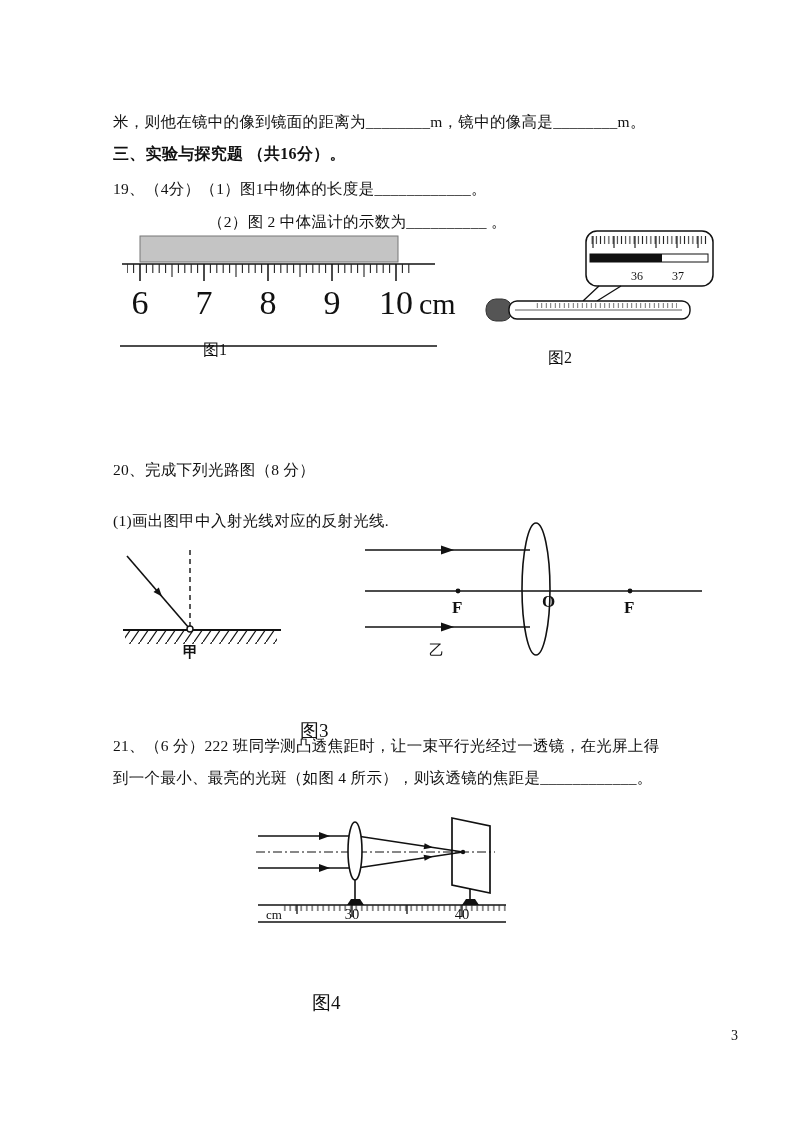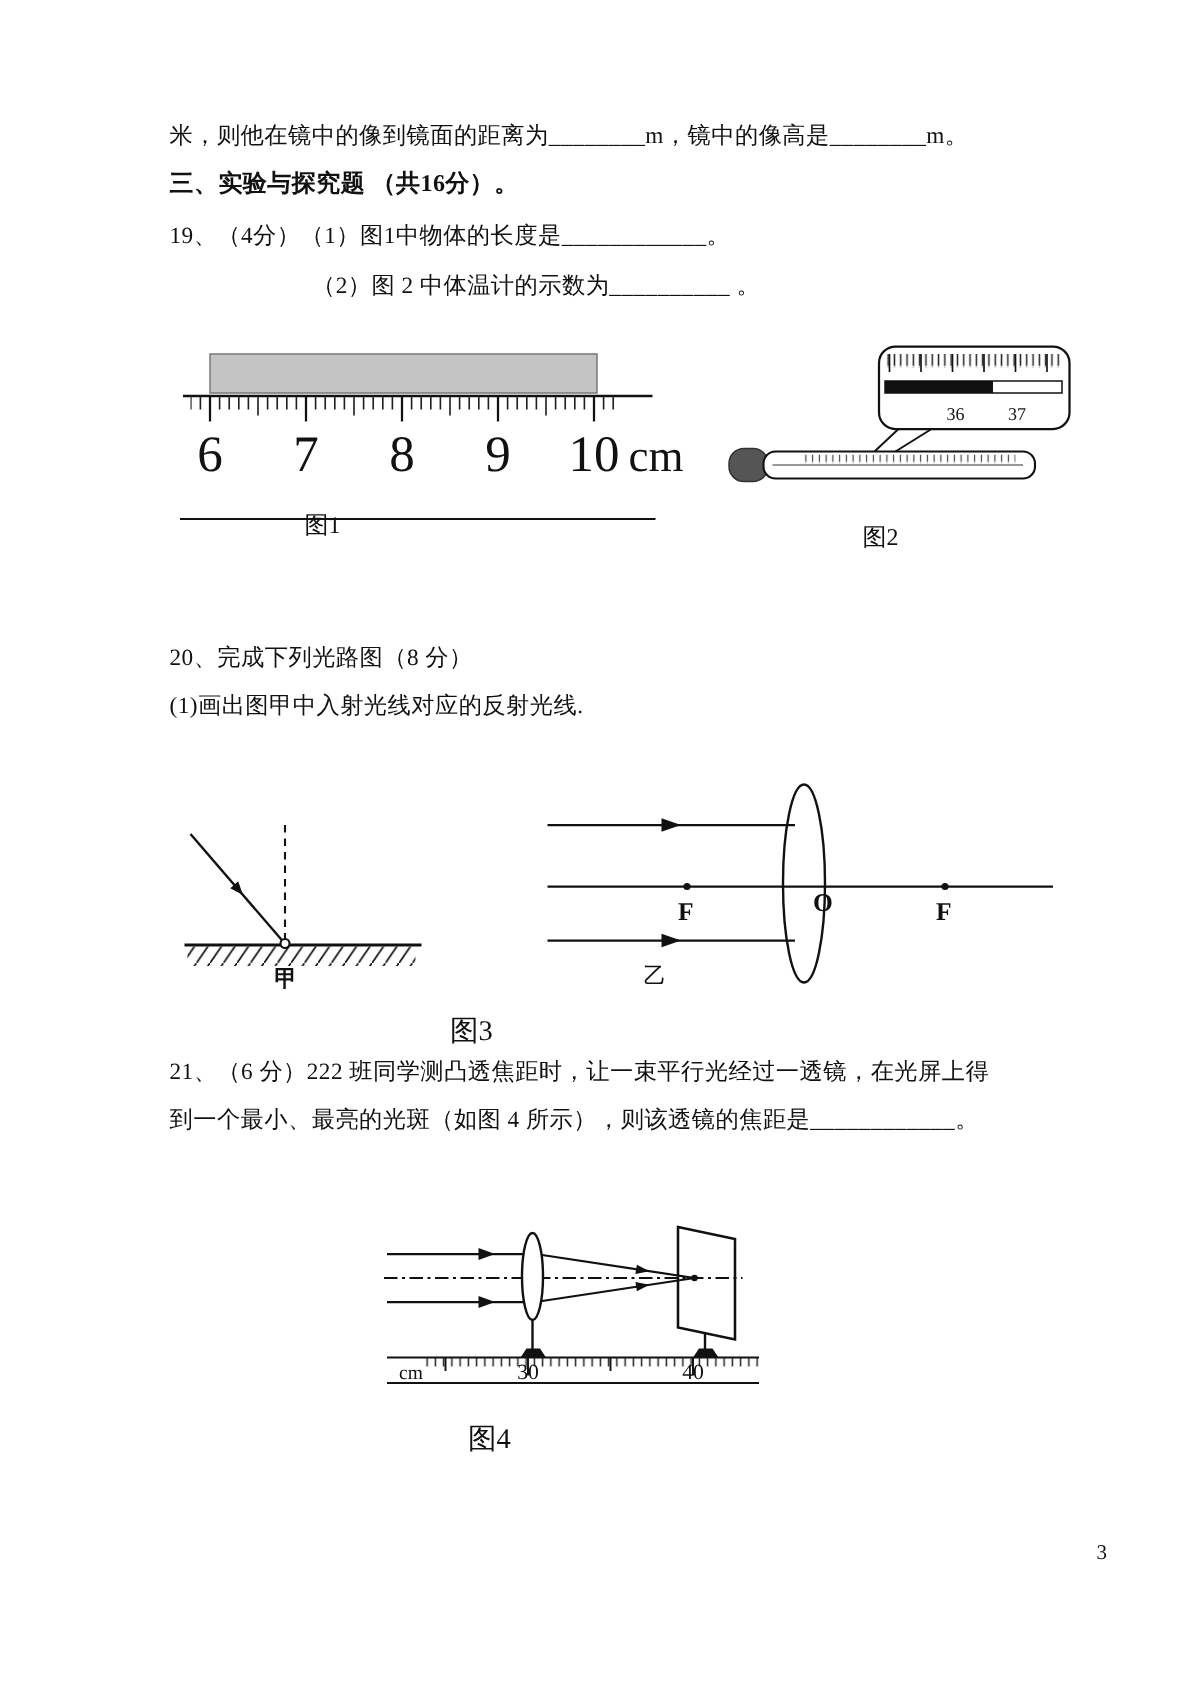--- a/index.html
+++ b/index.html
@@ -1,21 +1,21 @@
 <!DOCTYPE html>
 <html><head>
 <meta charset="utf-8">
 <style>
   html,body{margin:0;padding:0;background:#ffffff;}
   .page{position:relative;width:794px;height:1123px;background:#fff;
         font-family:"Liberation Serif","DejaVu Serif",serif;color:#111;overflow:hidden;}
-  .t{position:absolute;font-size:15.5px;white-space:pre;letter-spacing:.3px;}
+  .t{position:absolute;font-size:15.5px;white-space:pre;letter-spacing:.3px;margin-top:32px;}
   .bold{font-weight:bold;text-align:right;}
   .caption{position:absolute;font-size:16px;}
-  .cap-lg{font-size:19px;}
+  .cap-lg{font-size:19px;margin-top:44px;}
   .pageno{position:absolute;font-size:14px;}
   svg{position:absolute;overflow:visible;}
   svg text{font-family:"Liberation Serif","DejaVu Serif",serif;fill:#111;}
 </style>
 </head>
 <body>
 
 <div class="page">
 
   <div class="t" style="left:113px;top:80px">米，则他在镜中的像到镜面的距离为________m，镜中的像高是________m。</div>
@@ -58,24 +58,24 @@
     <rect x="113" y="30" width="72" height="8" fill="#111"></rect>
     <rect x="113" y="30" width="118" height="8" fill="none" stroke="#111" stroke-width="1"></rect>
     <text x="160" y="56" text-anchor="middle" font-size="12">36</text>
     <text x="201" y="56" text-anchor="middle" font-size="12">37</text>
     <path d="M122 62 L106 77 M144 62 L120 77" stroke="#111" stroke-width="1.3" fill="none"></path>
     <rect x="9" y="75" width="26" height="22" rx="10" fill="#555" stroke="#333" stroke-width="1"></rect>
     <rect x="32" y="77" width="181" height="18" rx="8" fill="#fff" stroke="#111" stroke-width="1.4"></rect>
     <line x1="38" y1="86" x2="205" y2="86" stroke="#333" stroke-width="0.8"></line>
     <rect x="58" y="79" width="142" height="6" fill="url(#f2tube)"></rect>
   </svg>
-  <div class="caption" style="left:575px;top:348px">图2</div>
+  <div class="caption" style="left:548px;top:348px">图2</div>
 
   <div class="t" style="left:113px;top:428px">20、完成下列光路图（8 分）</div>
-  <div class="t" style="left:113px;top:460px">(1)画出图甲中入射光线对应的反射光线.</div>
+  <div class="t" style="left:113px;top:479px">(1)画出图甲中入射光线对应的反射光线.</div>
 
   <svg style="left:113px;top:538px" width="185" height="130" viewBox="0 0 185 130">
     <defs>
       <pattern id="hatch" patternUnits="userSpaceOnUse" width="9" height="13">
         <path d="M9 0 L0 13" stroke="#111" stroke-width="1.2" fill="none"></path>
       </pattern>
     </defs>
     <line x1="77" y1="12" x2="77" y2="88" stroke="#111" stroke-width="1.4" stroke-dasharray="5 4"></line>
     <line x1="14" y1="18" x2="76" y2="90" stroke="#111" stroke-width="1.6"></line>
     <polygon points="49,58.6 40.5,54.1 45.8,49.5" fill="#111"></polygon>

